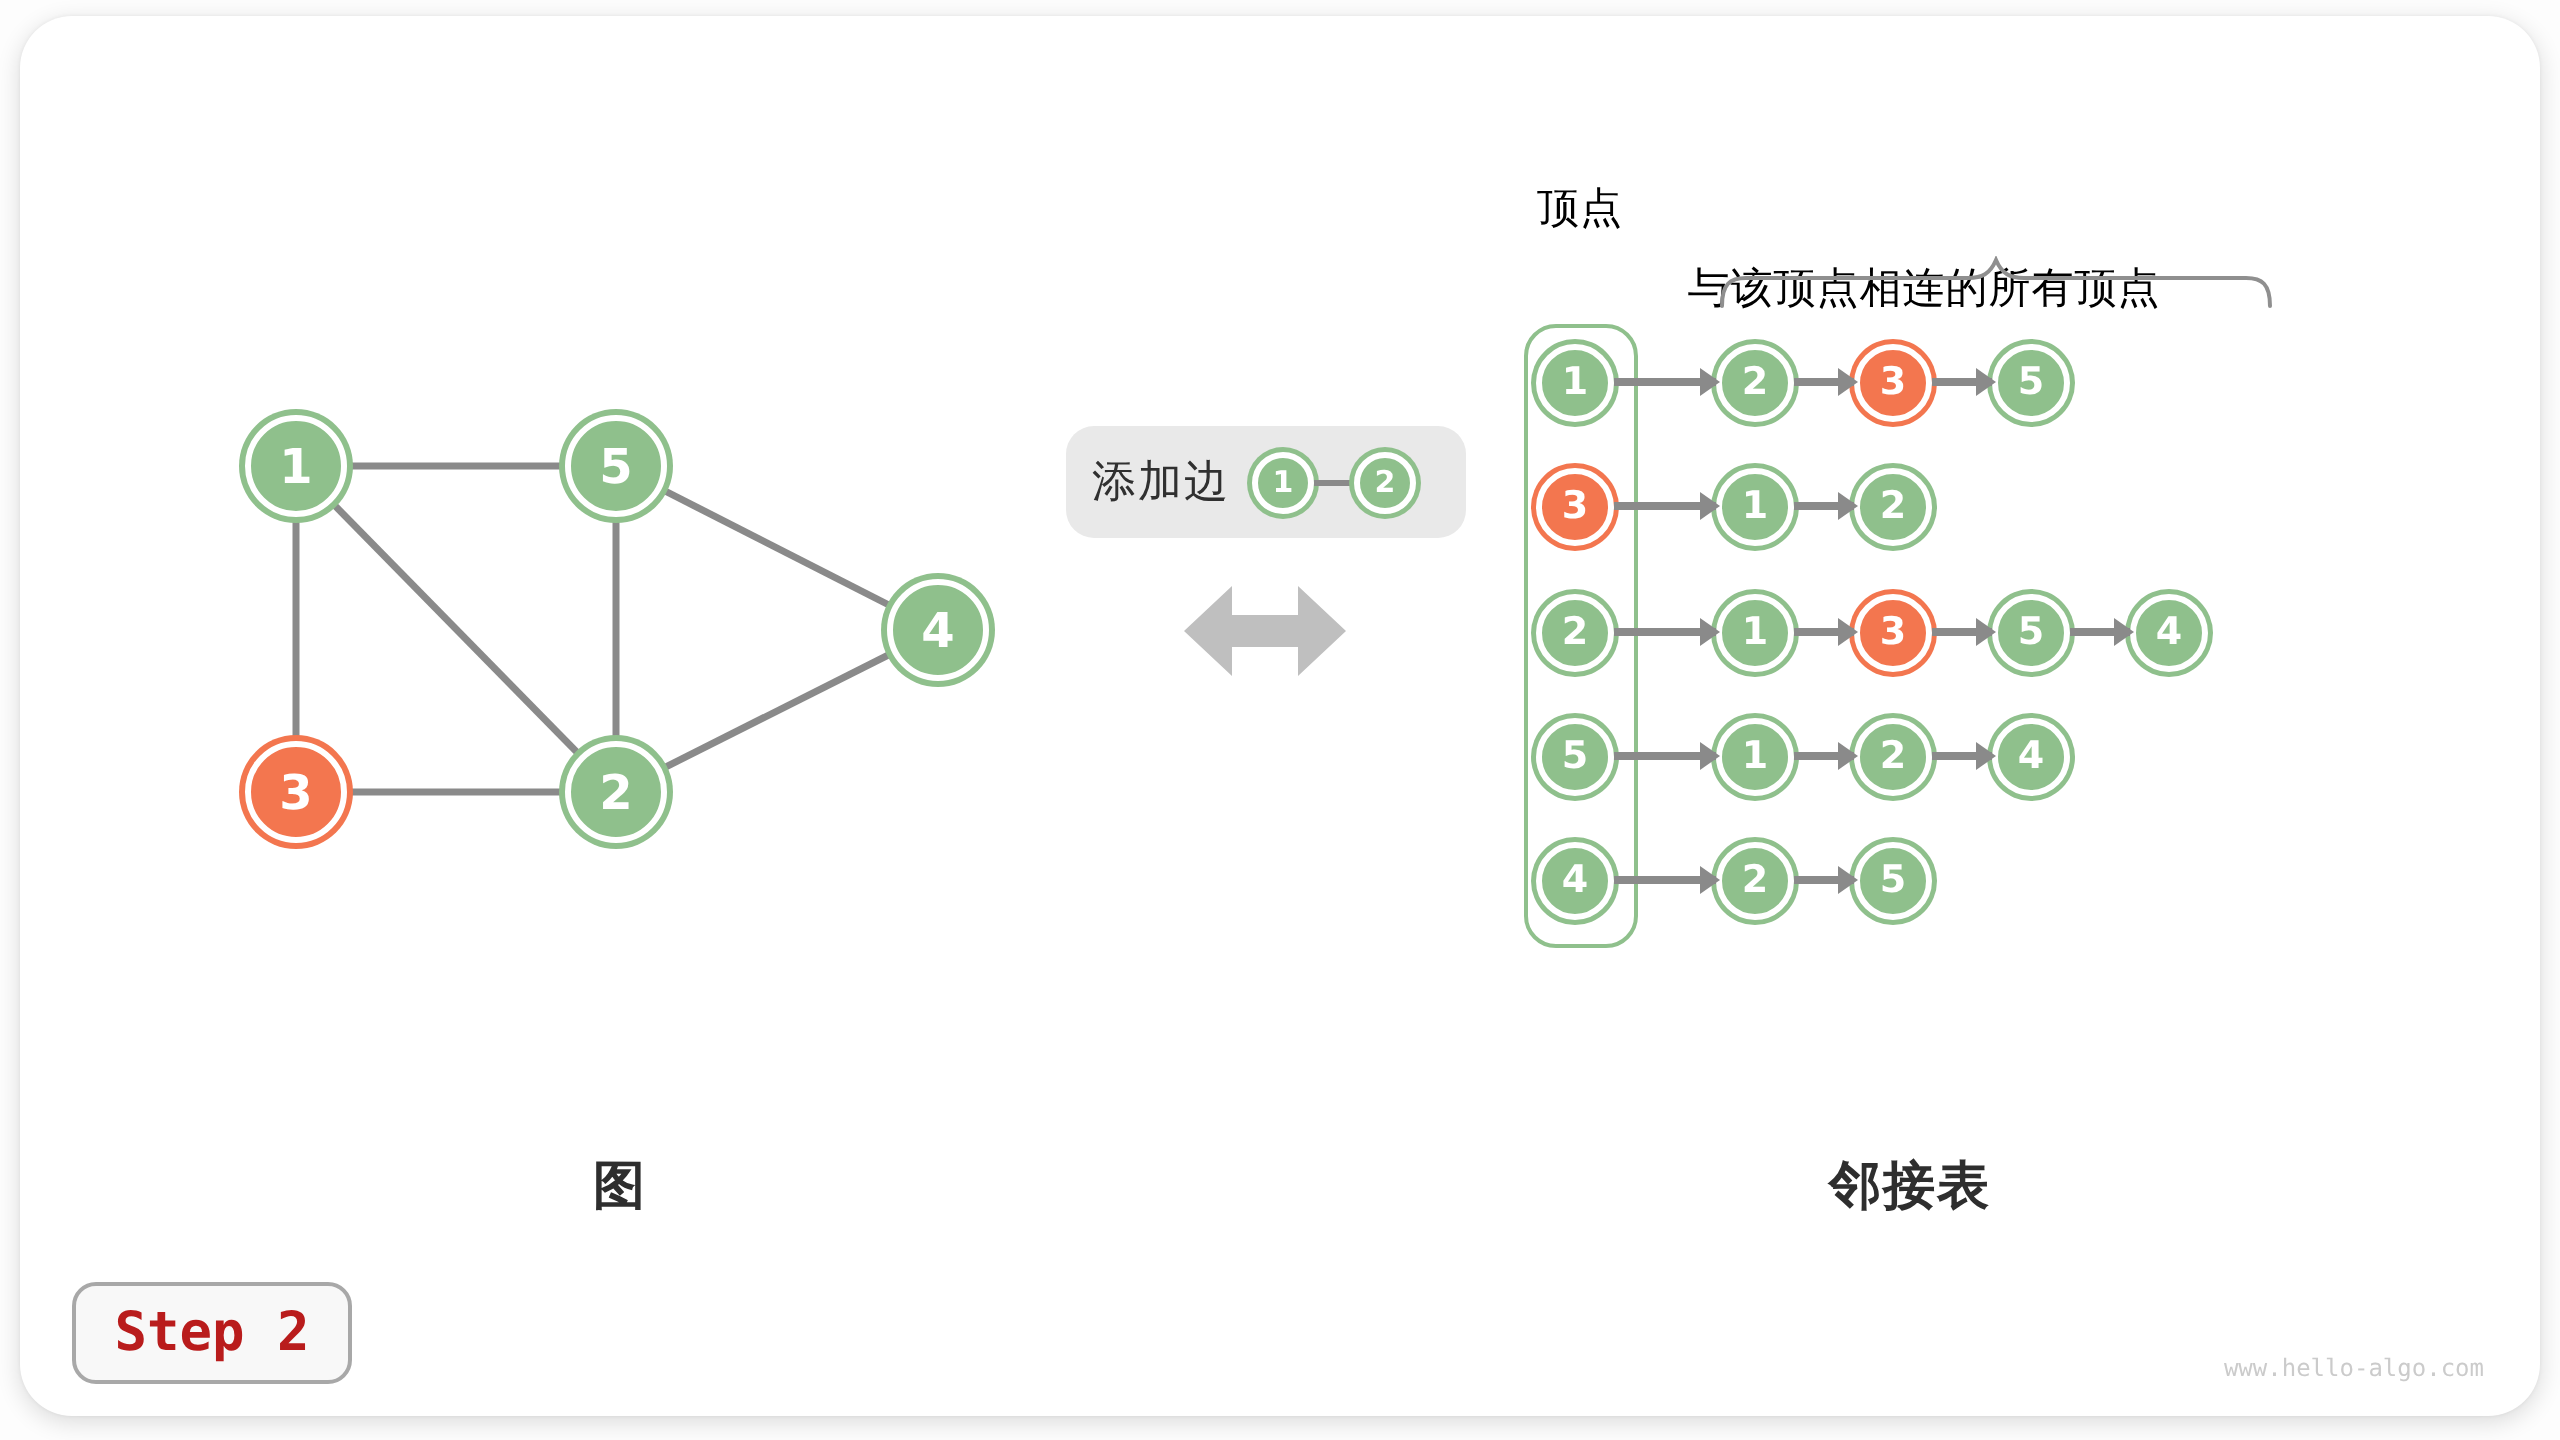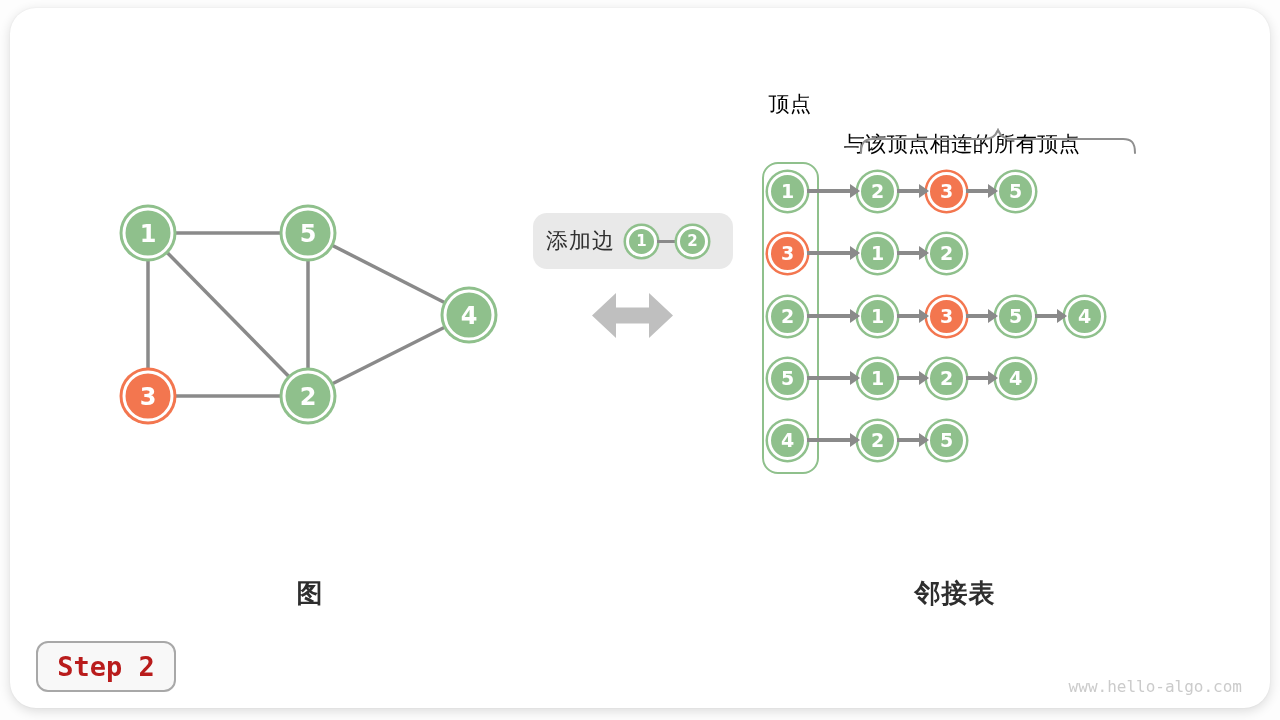--- a/index.html
+++ b/index.html
@@ -68,21 +68,21 @@
   #step-badge{
     position:absolute;left:36px;top:641px;width:140px;height:51px;
     background:#f8f8f8;border:2px solid #a8a8a8;border-radius:12px;
     display:flex;align-items:center;justify-content:center;box-sizing:border-box;
     font-family:"DejaVu Sans Mono","Liberation Mono",monospace;
     font-weight:bold;font-size:27px;color:#b91c1c;
   }
   #watermark{
     position:absolute;right:38px;top:677px;
     font-family:"DejaVu Sans Mono","Liberation Mono",monospace;
-    font-size:16px;color:#cbcbcb;
+    font-size:12px;color:#cbcbcb;
   }
 </style>
 </head>
 <body>
 
 <div class="card"></div>
 
 <div id="graph-area">
   <svg id="graph-edges" width="560" height="500" viewBox="0 0 560 500">
       <line x1="148" y1="233" x2="308" y2="233" stroke="#8A8A8A" stroke-width="3.5"></line>

